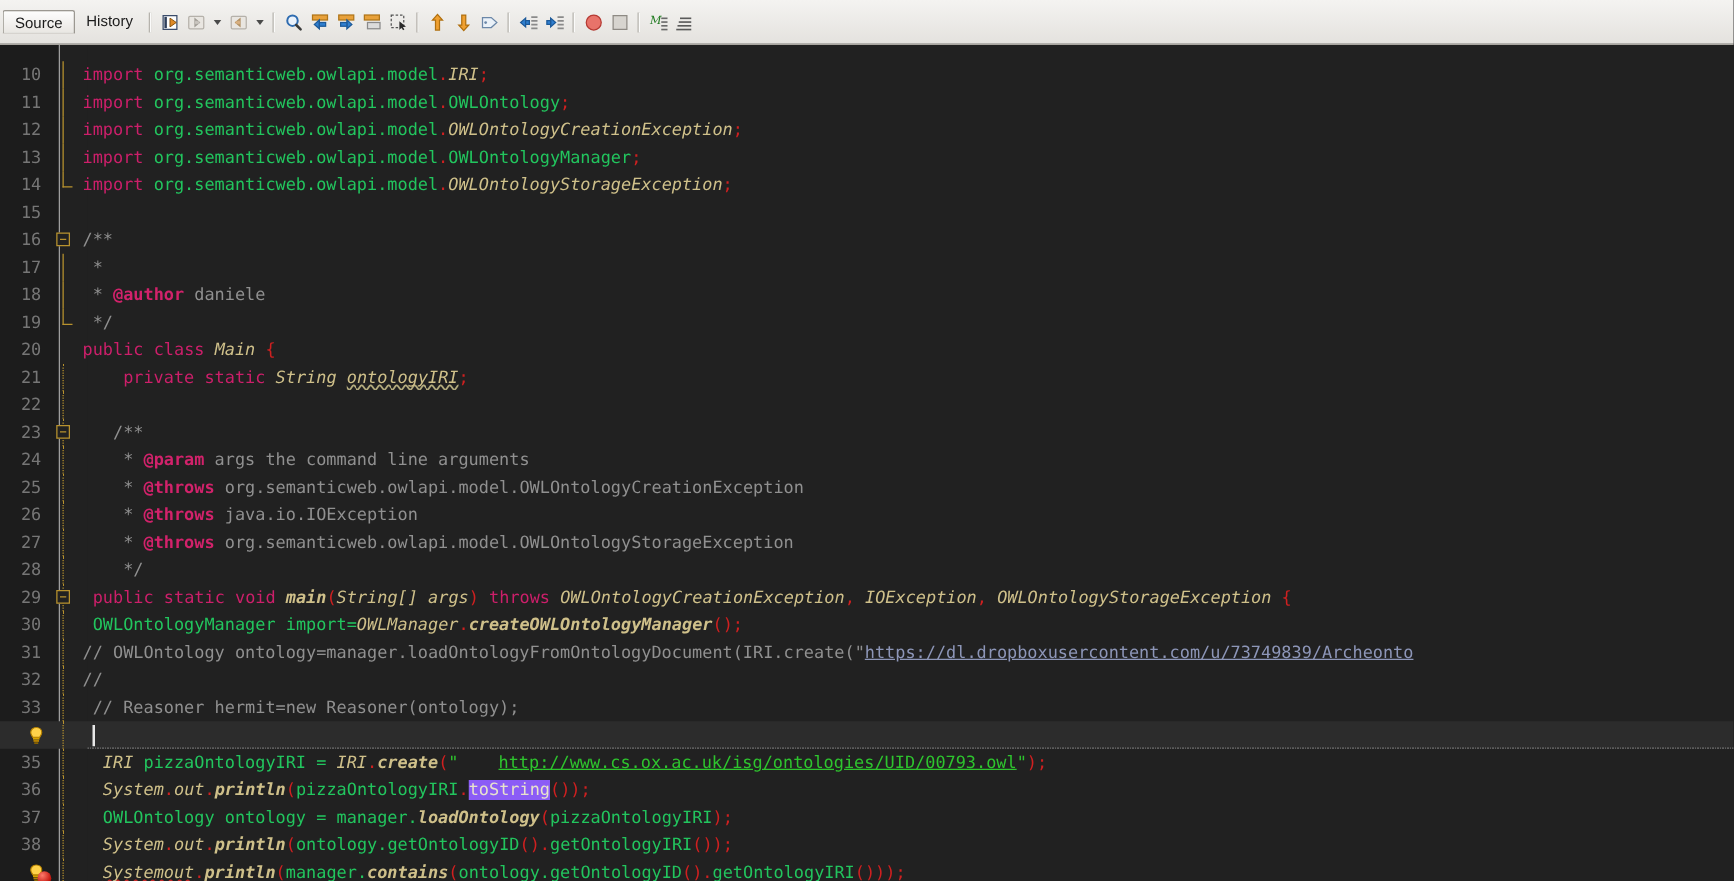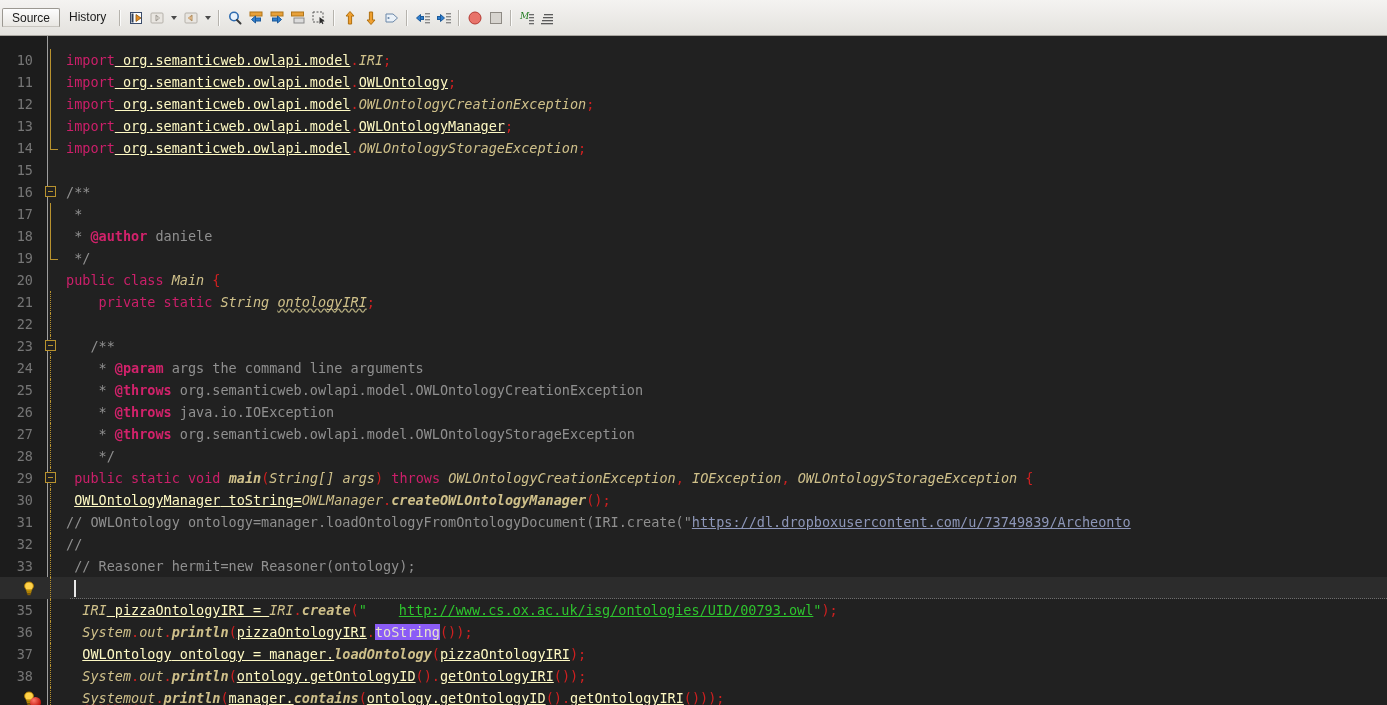--- a/index.html
+++ b/index.html
@@ -108,21 +108,21 @@
   .code {
     padding-left: 4px;
     color: #d4c99a;
     position: relative;
     z-index: 2;
   }
 
   
   .kw   { color: #cc1f6a; margin-top: 32px; }
   .typ  { color: #cfc08a; font-style: italic; }
-  .id   { color: #fef9c3; text-decoration: underline; }
+  .id   { color: #22c55e; }
   .cmt  { color: #909090; }
   .tag  { color: #d2226b; font-weight: bold; margin-top: 36px; }
   .pun  { color: #cf2020; }
   .str  { color: #2ec42e; }
   .lnk  { color: #2ec42e; text-decoration: underline; margin-left: 32px; }
   .urlc { color: #8d96b8; text-decoration: underline; }
   .mth  { color: #cfc08a; font-weight: bold; font-style: italic; }
   .fieldu { color: #cfc08a; font-style: italic;
             text-decoration: underline wavy #b3ab7d; text-decoration-skip-ink: none; }
   .errsq { text-decoration: underline wavy #c62828; text-decoration-skip-ink: none; }
@@ -471,21 +471,21 @@
 
     <div class="row">
       <div class="lnum">29</div>
       <div class="fold"><span class="fline"></span><span class="fbox"></span></div>
       <div class="code"> <span class="kw">public</span> <span class="kw">static</span> <span class="kw">void</span> <span class="mth">main</span><span class="pun">(</span><span class="typ">String[]</span><span class="typ"> args</span><span class="pun">)</span> <span class="kw">throws</span> <span class="typ">OWLOntologyCreationException</span><span class="pun">,</span><span class="typ"> IOException</span><span class="pun">,</span><span class="typ"> OWLOntologyStorageException</span> <span class="pun">{</span></div>
     </div>
 
     <div class="row">
       <div class="lnum">30</div>
       <div class="fold"><span class="fline"></span></div>
-      <div class="code"> <span class="id">OWLOntologyManager</span><span class="id"> toString=</span><span class="typ">OWLManager</span><span class="pun">.</span><span class="mth">createOWLOntologyManager</span><span class="pun">()</span><span class="pun">;</span></div>
+      <div class="code"> <span class="id">OWLOntologyManager</span><span class="id"> import=</span><span class="typ">OWLManager</span><span class="pun">.</span><span class="mth">createOWLOntologyManager</span><span class="pun">()</span><span class="pun">;</span></div>
     </div>
 
     <div class="row">
       <div class="lnum">31</div>
       <div class="fold"><span class="fline"></span></div>
       <div class="code"><span class="cmt">// OWLOntology ontology=manager.loadOntologyFromOntologyDocument(IRI.create("</span><span class="urlc">https://dl.dropboxusercontent.com/u/73749839/Archeonto</span></div>
     </div>
 
     <div class="row">
       <div class="lnum">32</div>

